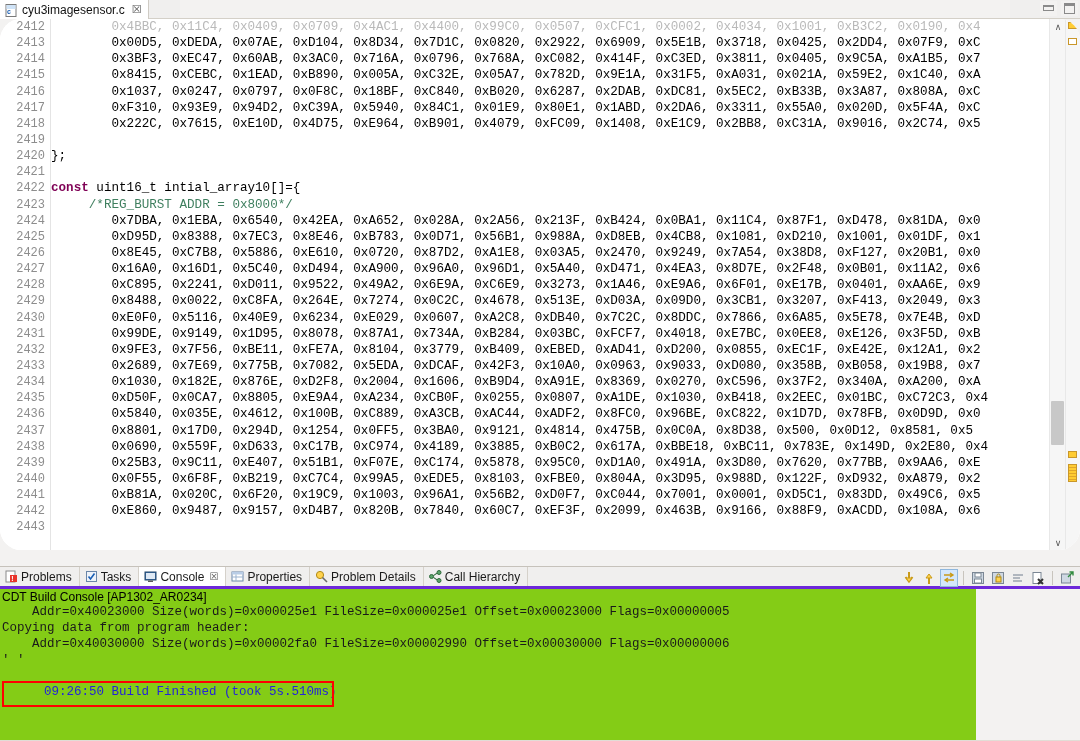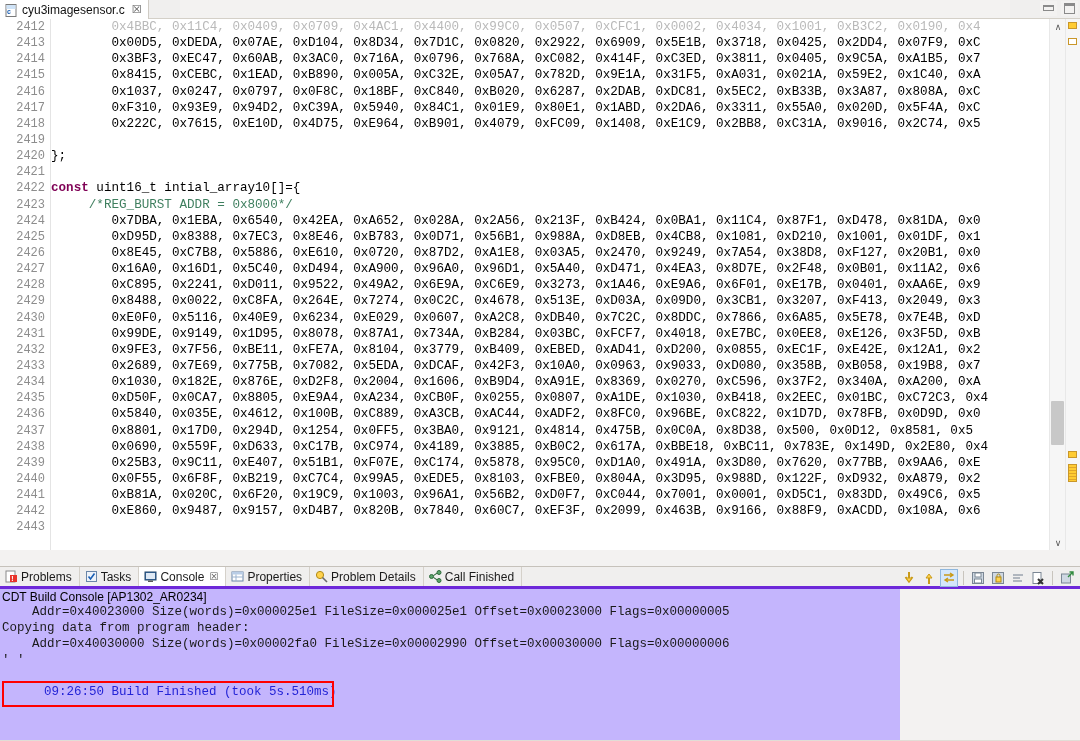--- a/index.html
+++ b/index.html
@@ -67,20 +67,21 @@
     width: 11px; height: 11px;
     border: 1px solid #8a8a8a; border-top-width: 3px;
     box-sizing: border-box;
   }
 
   
   .editor {
     position: absolute; left: 0; top: 19px; width: 1080px; height: 531px;
     background: #ffffff;
     overflow: hidden;
+    border-radius: 21px;
   }
   .gutter {
     position: absolute; left: 0; top: 0; width: 50px; height: 531px;
     background: #ffffff;
     border-right: 1px solid #e4e4e4;
   }
   .gutter-inner { position: relative; }
   .lineno {
     height: 16.15px; line-height: 16.15px;
     text-align: right; padding-right: 5px;
@@ -166,22 +167,22 @@
     display: flex; align-items: center; gap: 2px;
   }
   .tb-btn {
     width: 18px; height: 18px; position: relative;
     display: flex; align-items: center; justify-content: center;
   }
   .tb-btn.sel { background: #d4e7fb; border: 1px solid #8fb7dd; box-sizing: border-box; }
   .tb-sep { width: 1px; height: 14px; background: #c8c4bd; margin: 0 3px; }
 
   .console-body {
-    position: absolute; left: 0; top: 22px; width: 900px; bottom: 0;
-    background: #c4b5fd;
+    position: absolute; left: 0; top: 22px; width: 976px; bottom: 0;
+    background: #84cc16;
     overflow: hidden;
   }
   .console-title {
     font-family: "Liberation Sans", sans-serif;
     font-size: 12px; color: #000; padding: 1px 2px 0 2px;
     white-space: nowrap;
   }
   .console-line {
     font-family: "Liberation Mono", monospace;
     font-size: 12.5px; color: #1a1a1a;
@@ -355,21 +356,21 @@
             </svg></span>
           <span>Problem Details</span>
         </div>
         <div class="ptab">
           <span class="ptab-icon"><svg width="13" height="13" viewBox="0 0 13 13">
               <circle cx="2.5" cy="6.5" r="2" fill="#5aa469" stroke="#2f6b3c"></circle>
               <circle cx="10" cy="2.5" r="2" fill="#5aa469" stroke="#2f6b3c"></circle>
               <circle cx="10" cy="10.5" r="2" fill="#5aa469" stroke="#2f6b3c"></circle>
               <path d="M4.4 5.6 L8.1 3.1 M4.4 7.4 L8.1 9.9" stroke="#2f6b3c" stroke-width="1.1"></path>
             </svg></span>
-          <span>Call Finished</span>
+          <span>Call Hierarchy</span>
         </div>
         <div class="ptab ptabs-filler"></div>
       </div>
 
     <div class="panel-toolbar">
       <div class="tb-btn">
         <svg width="14" height="14" viewBox="0 0 14 14">
             <path d="M7 1 L7 9 M3.5 6 L7 10.5 L10.5 6" stroke="#c99a18" stroke-width="2" fill="none"></path>
             <path d="M4 7 L7 11 L10 7 Z" fill="#ffd24d" stroke="#c99a18"></path>
           </svg>

